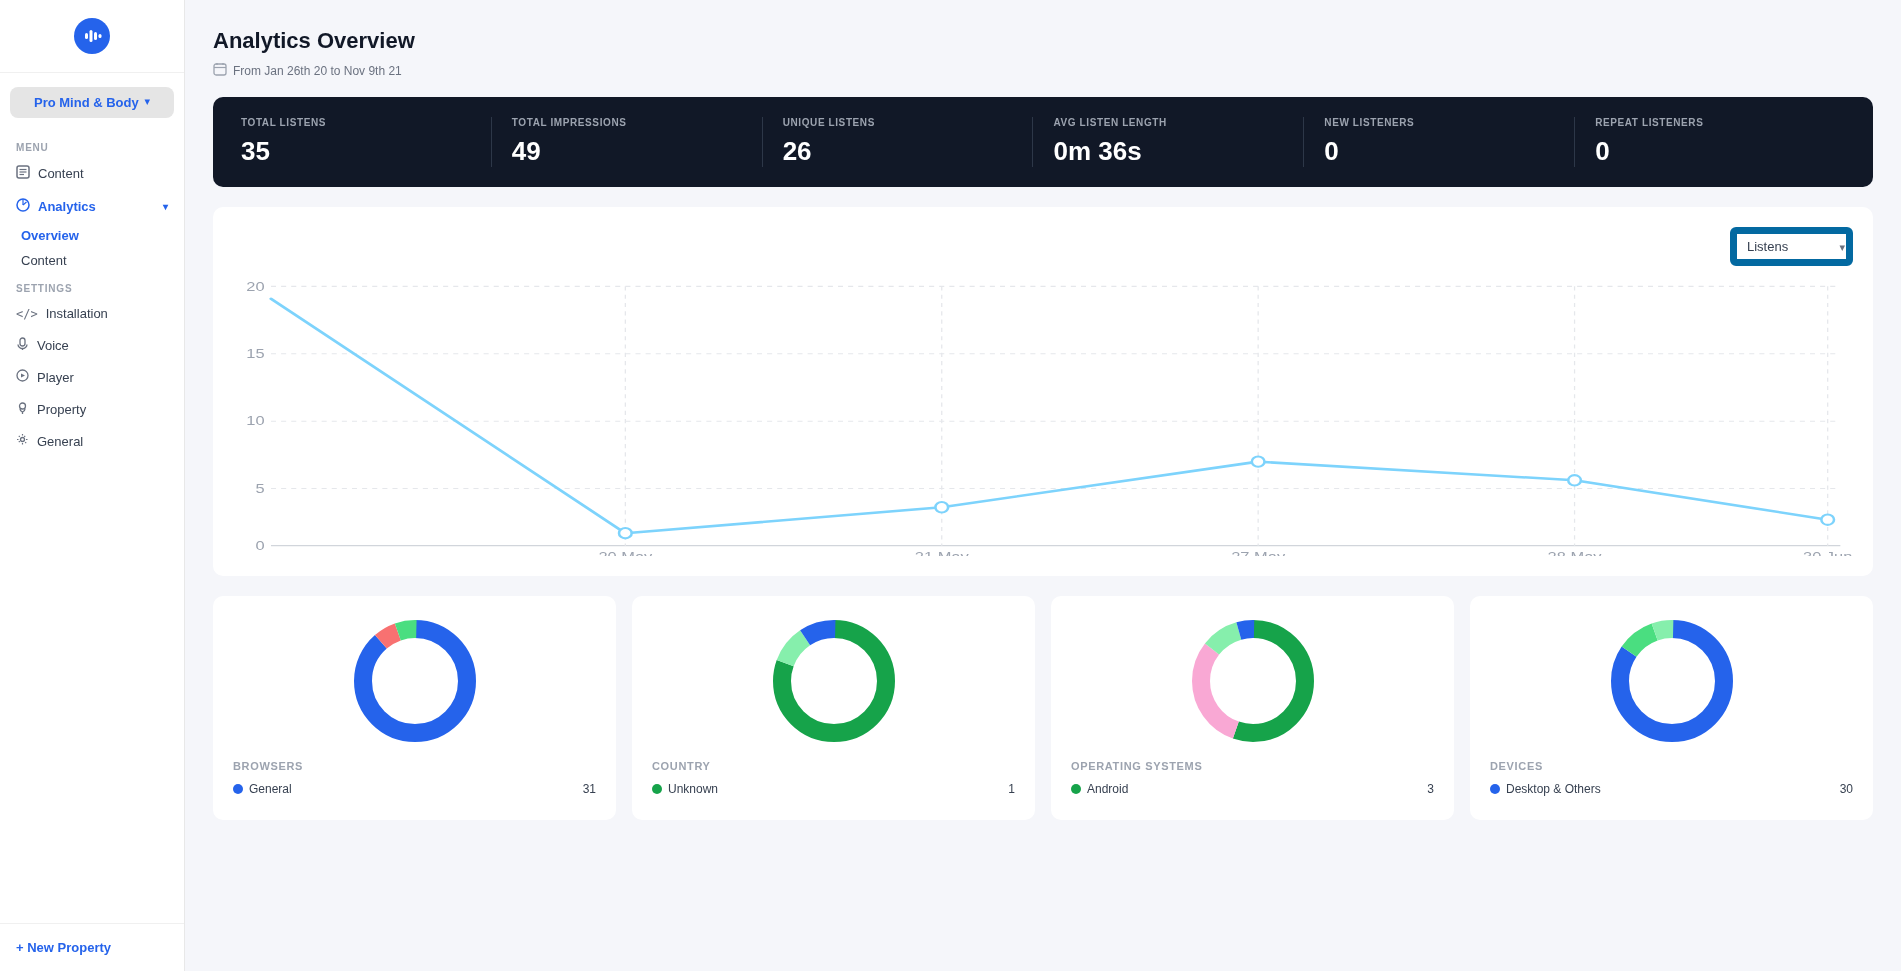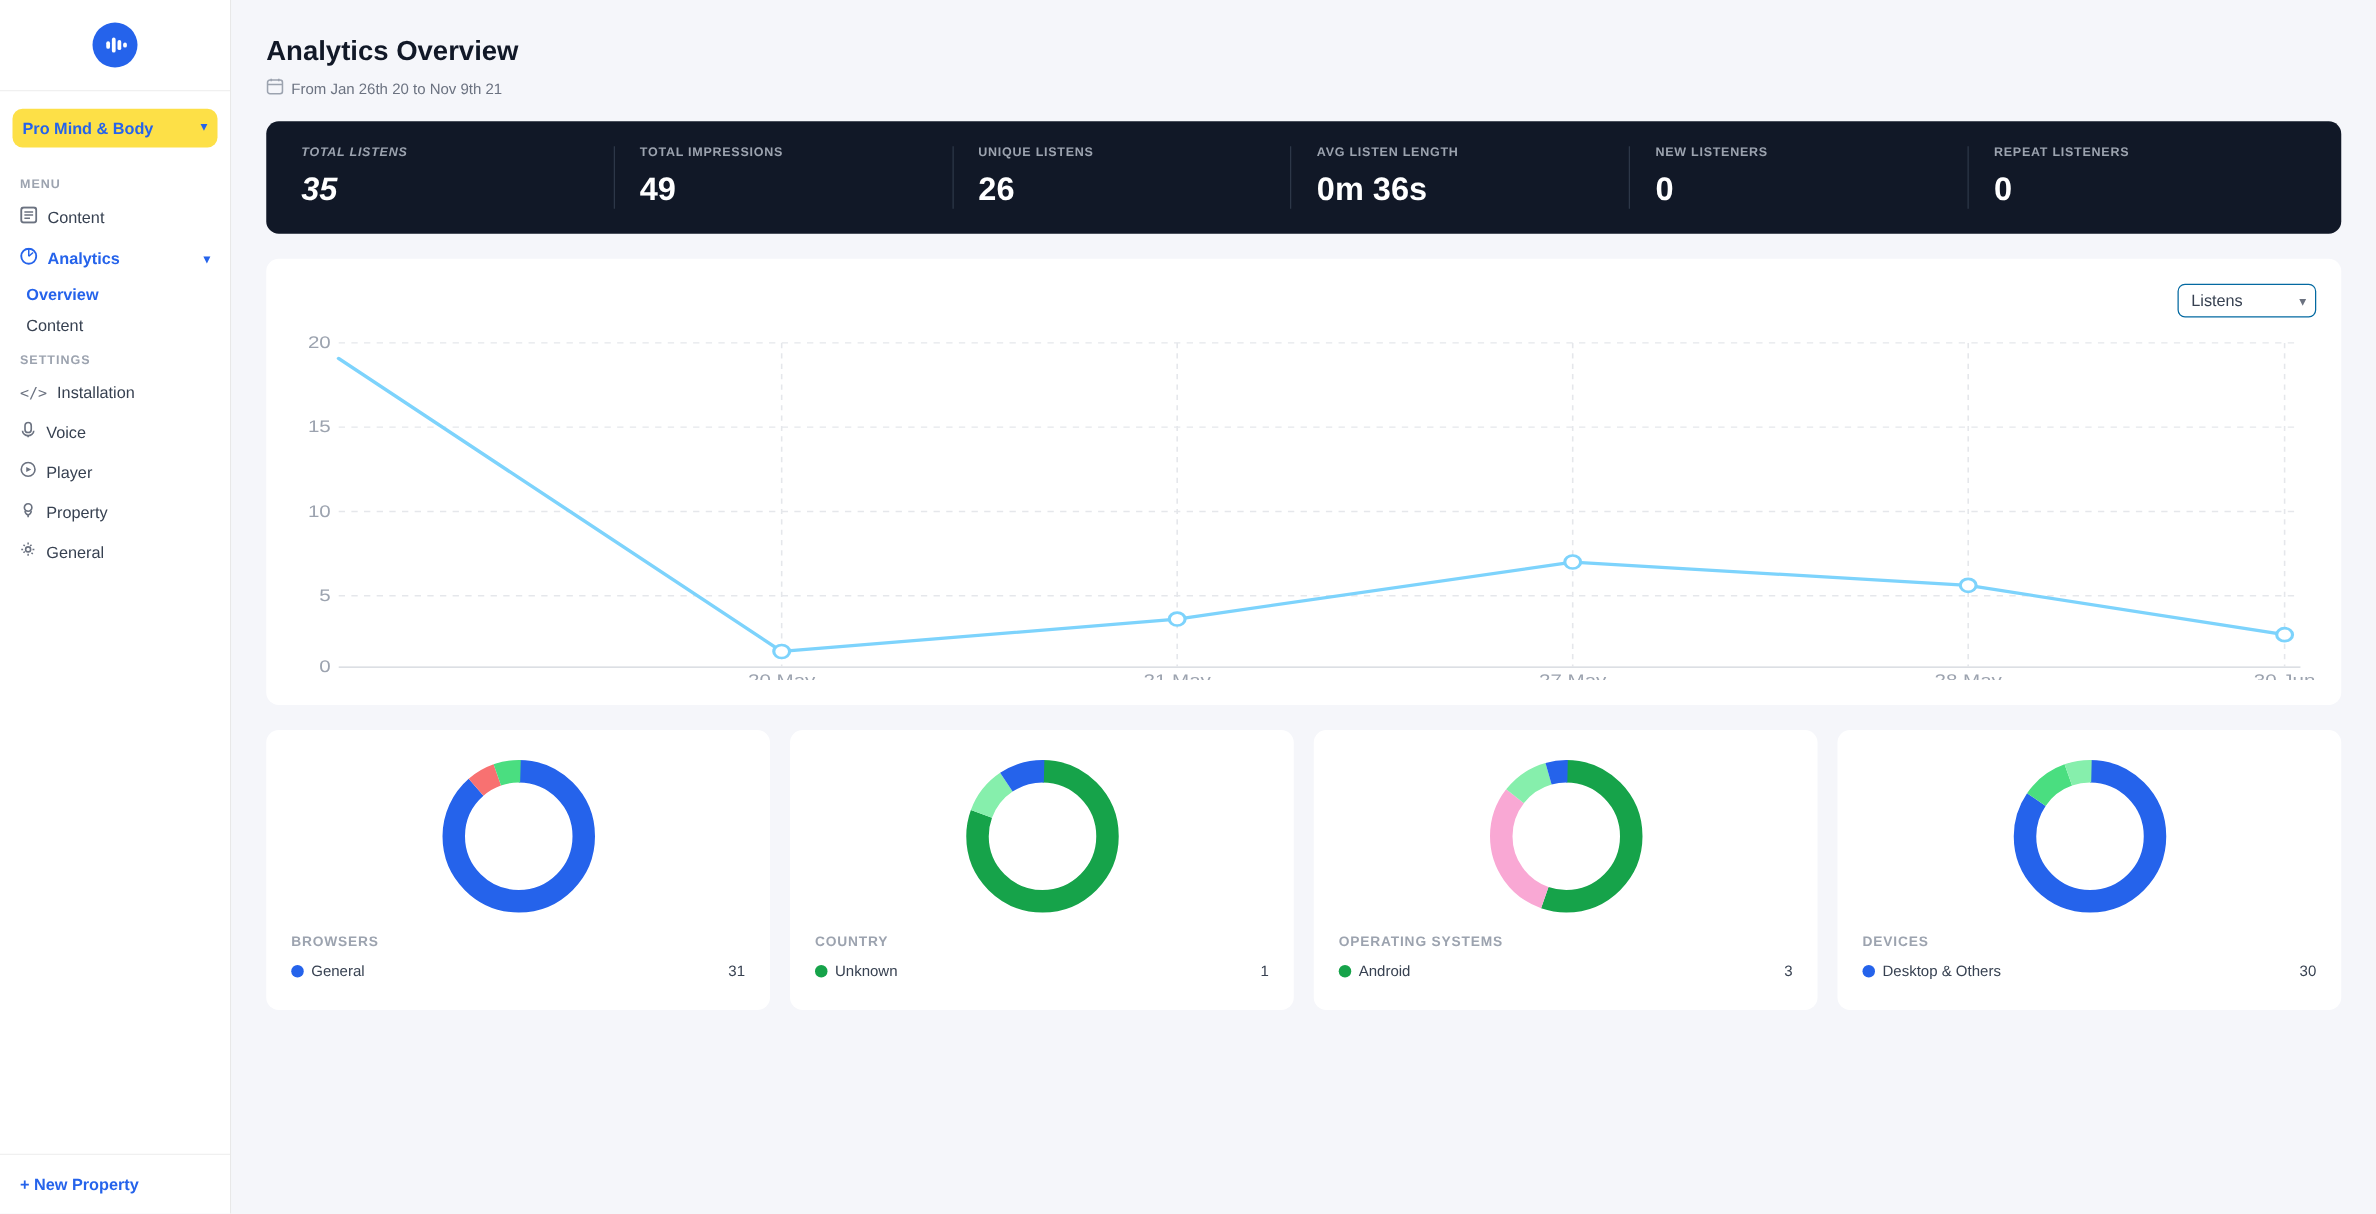--- a/index.html
+++ b/index.html
@@ -25,23 +25,23 @@
     .logo-icon {
       width: 36px; height: 36px;
       background: #2563eb;
       border-radius: 50%;
       display: flex; align-items: center; justify-content: center;
       color: #fff;
       font-size: 16px;
     }
     .property-selector {
       margin: 14px 10px;
-      background: #fde047;
+      background: #e5e5e5;
       border-radius: 8px;
-      padding: 8px 8px;
+      padding: 8px 24px;
       display: flex;
       align-items: flex-start;
       justify-content: space-between;
       cursor: pointer;
     }
     .property-name {
       font-size: 13px;
       font-weight: 600;
       color: #2563eb;
     }
@@ -124,21 +124,21 @@
       display: flex;
       padding: 20px 28px;
       gap: 0;
       margin-bottom: 20px;
     }
     .stat-item {
       flex: 1;
       border-right: 1px solid #2d3748;
       padding: 0 20px;
     }
-    .stat-item:first-child { padding-left: 0; font-style: italic; }
+    .stat-item:first-child { padding-left: 0; }
     .stat-item:last-child { border-right: none; }
     .stat-label {
       font-size: 10px;
       font-weight: 600;
       color: #9ca3af;
       text-transform: uppercase;
       letter-spacing: 0.06em;
       margin-bottom: 8px;
     }
     .stat-value {
@@ -155,21 +155,21 @@
       margin-bottom: 20px;
       position: relative;
     }
     .chart-header {
       display: flex;
       justify-content: flex-end;
       margin-bottom: 10px;
     }
     .chart-dropdown {
       font-size: 13px;
-      border: 1px solid #0369a1;
+      border: 7px solid #0369a1;
       border-radius: 6px;
       padding: 5px 28px 5px 10px;
       color: #374151;
       background: #fff;
       appearance: none;
       cursor: pointer;
       -webkit-appearance: none;
     }
     .chart-dropdown-wrap {
       position: relative;

